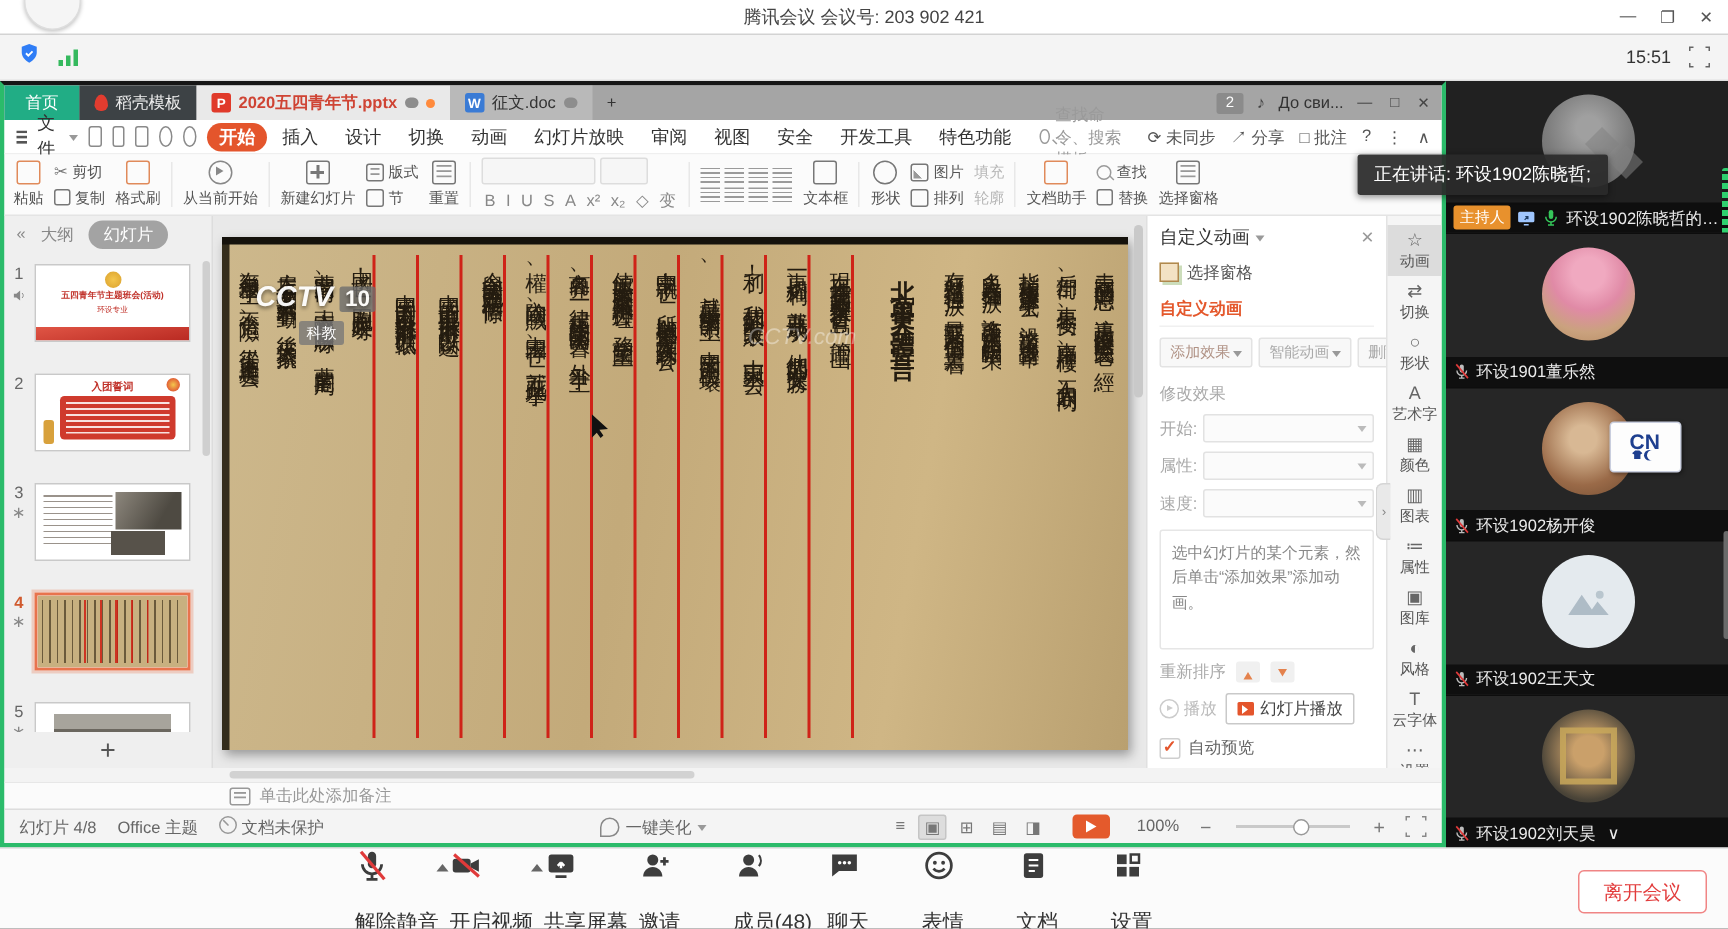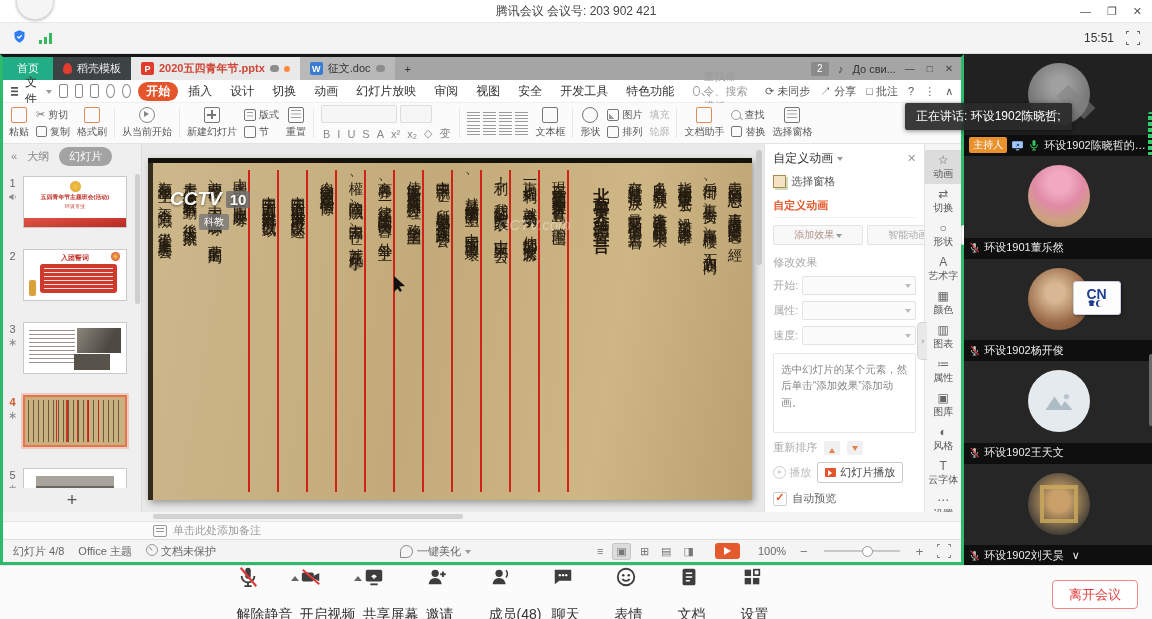--- a/index.html
+++ b/index.html
@@ -152,21 +152,21 @@
   .vscroll{position:absolute;right:2px;top:6px;width:6px;height:115px;background:#c9c9c9;border-radius:3px}
   
   .apanel{width:160px;background:#fff;border-left:1px solid #e0e0e0;display:flex;flex-direction:column;
           padding:6px 8px;font-size:11px;color:#555;flex:none;box-sizing:border-box}
   .aphead{display:flex;align-items:center;color:#333;font-size:12px}
   .aphead .x{margin-left:auto;color:#999;font-size:11px}
   .aprow{display:flex;align-items:center;gap:5px;margin-top:7px;color:#555}
   .layericon{width:11px;height:11px;border:1.3px solid #b0894e;background:#f3e2c4;box-shadow:2px 2px 0 #cdb}
   .aporange{color:#e4582c;font-weight:bold;margin-top:9px;padding-bottom:4px;border-bottom:1px solid #f0f0f0}
   .abtns{display:flex;gap:4px;margin-top:7px}
-  .abtn{border:1px solid #e3e3e3;background:#f8f8f8;border-radius:2px;padding:2px 20px;font-size:10px;
+  .abtn{border:1px solid #e3e3e3;background:#f8f8f8;border-radius:2px;padding:2px 6px;font-size:10px;
         color:#b09285;display:flex;align-items:center;gap:2px;white-space:nowrap}
   .abtn.gray{color:#aaa}
   .aplabel{color:#aaa;margin-top:10px}
   .fieldrow{display:flex;align-items:center;gap:4px;margin-top:6px;color:#aaa}
   .dd{flex:1;height:17px;border:1px solid #e2e2e2;background:#fbfbfb;border-radius:2px;position:relative}
   .dd::after{content:"";position:absolute;right:4px;top:7px;border:3px solid transparent;border-top:4px solid #bbb}
   .listarea{flex:1;border:1px solid #e6e6e6;margin-top:8px;padding:7px;color:#888;line-height:1.55;
             border-radius:2px;font-size:10.5px}
   .reorder{display:flex;gap:7px;color:#aaa;align-items:center;margin-top:7px}
   .arrbtn{width:16px;height:14px;background:#f0f0f0;border-radius:2px;position:relative}

